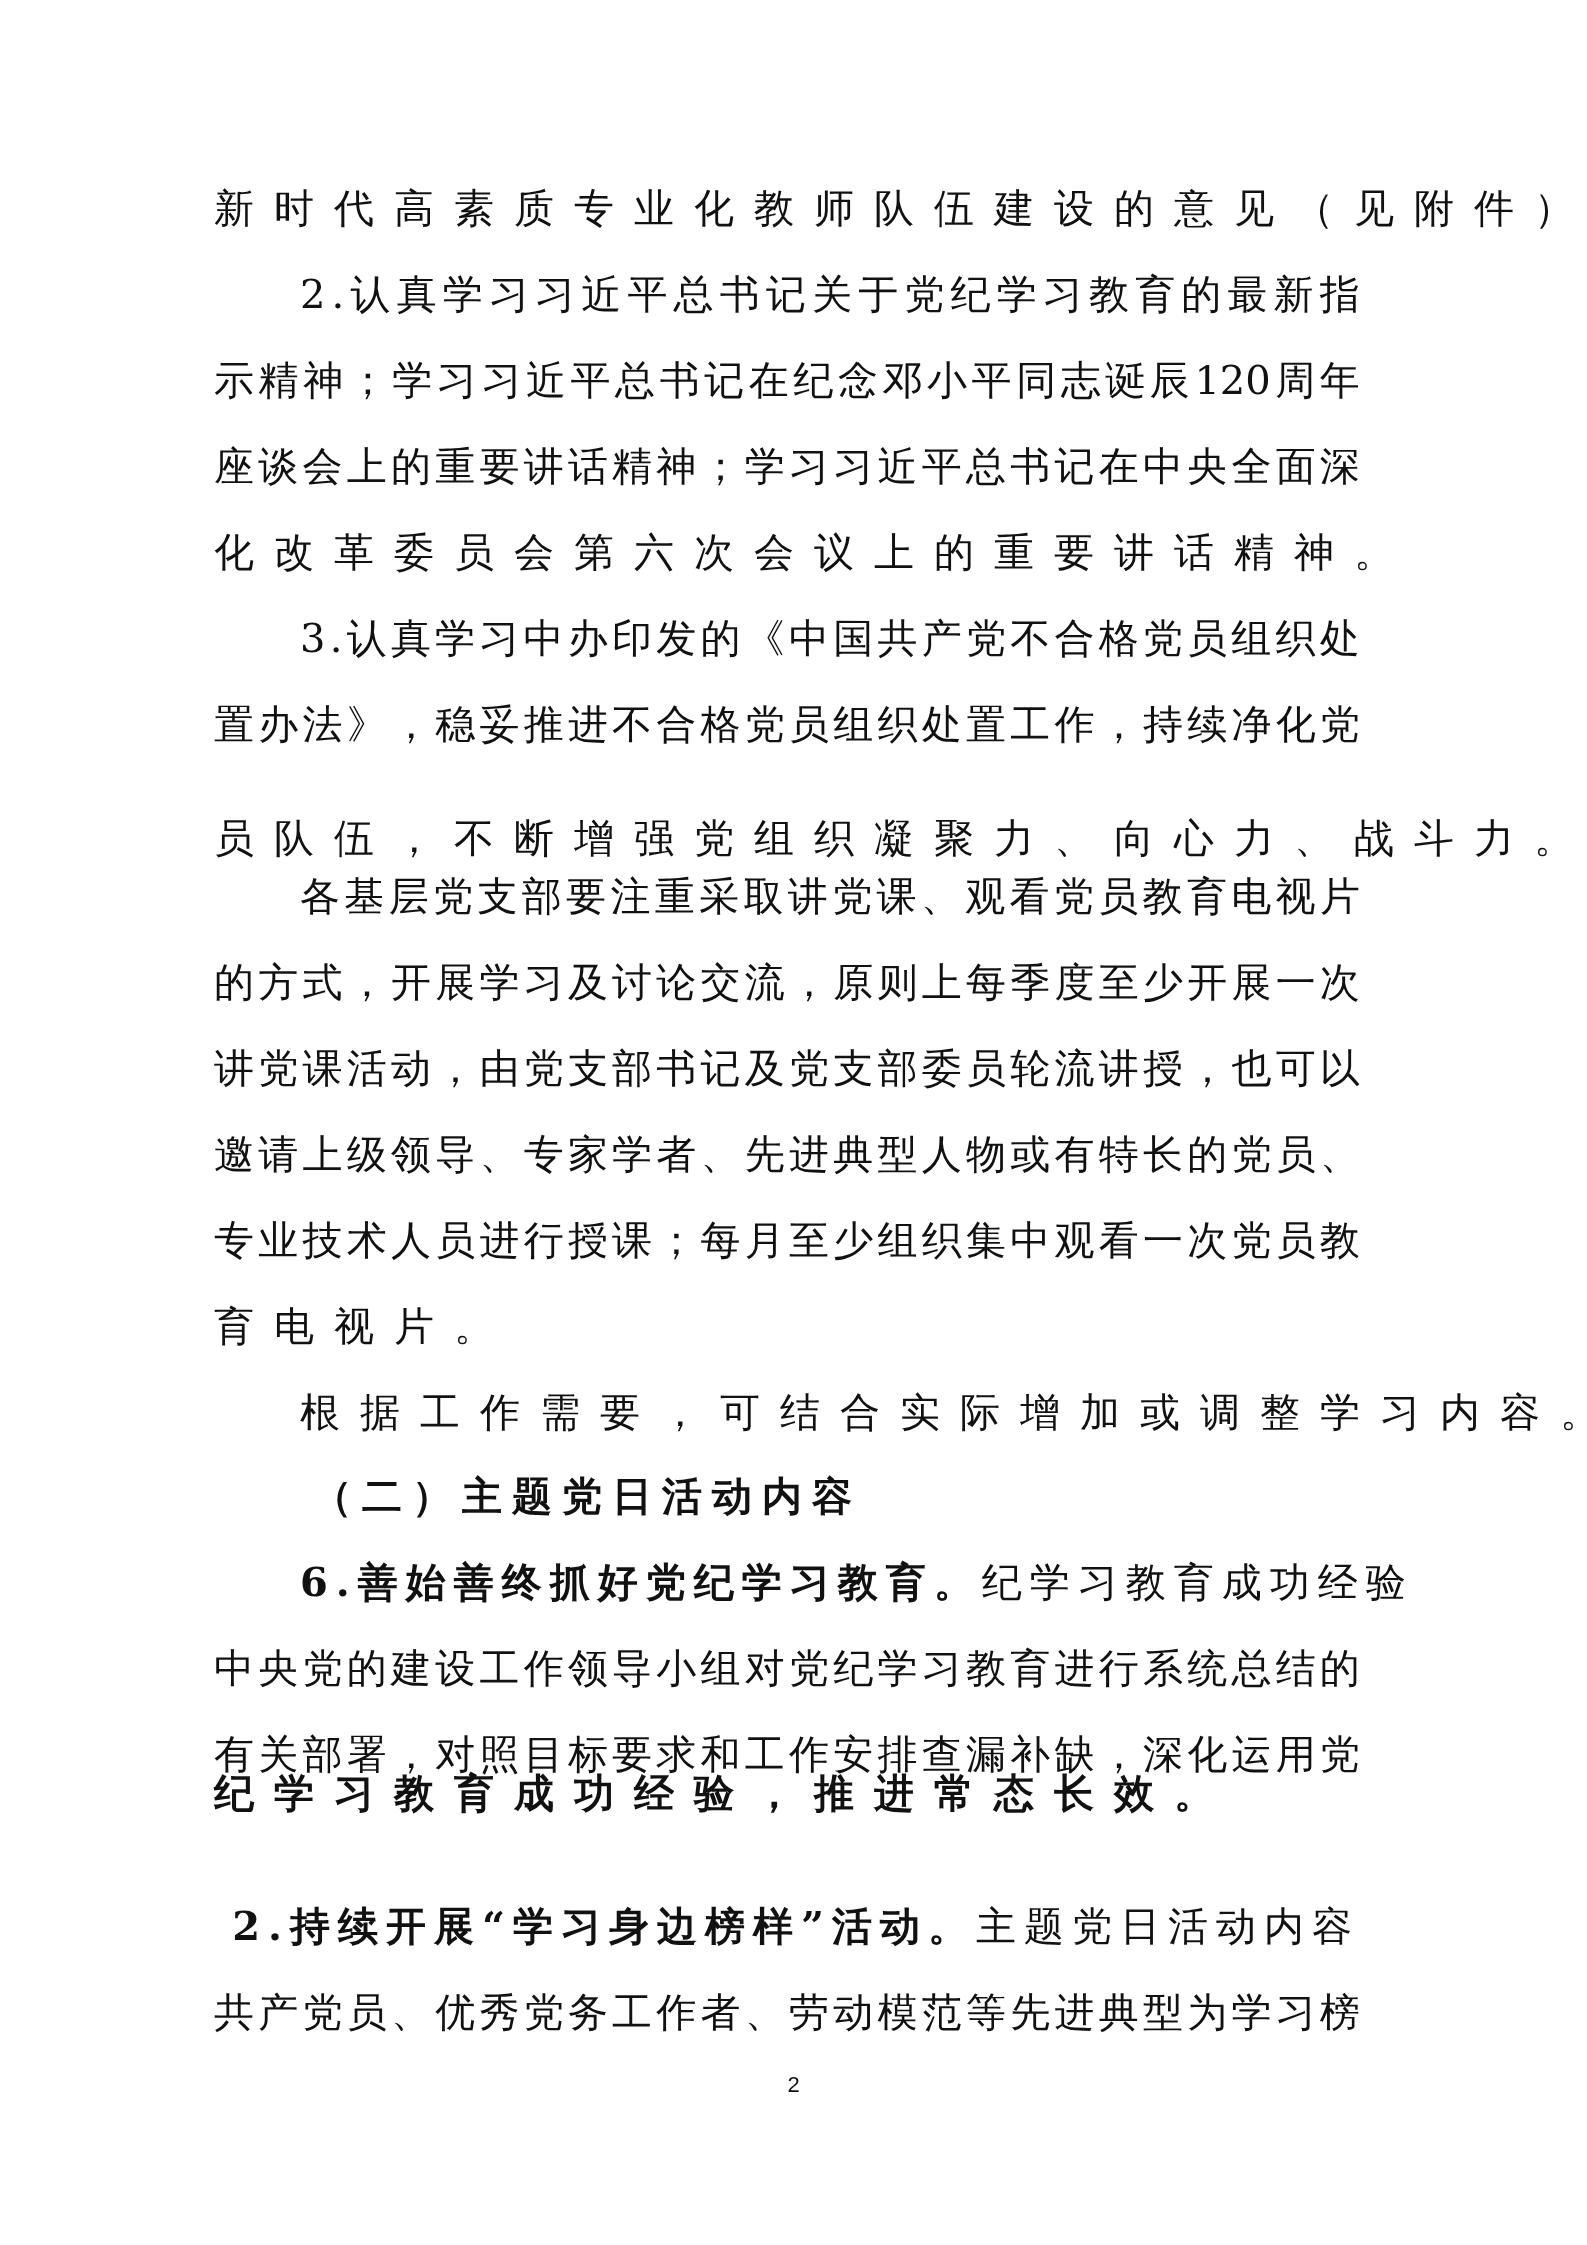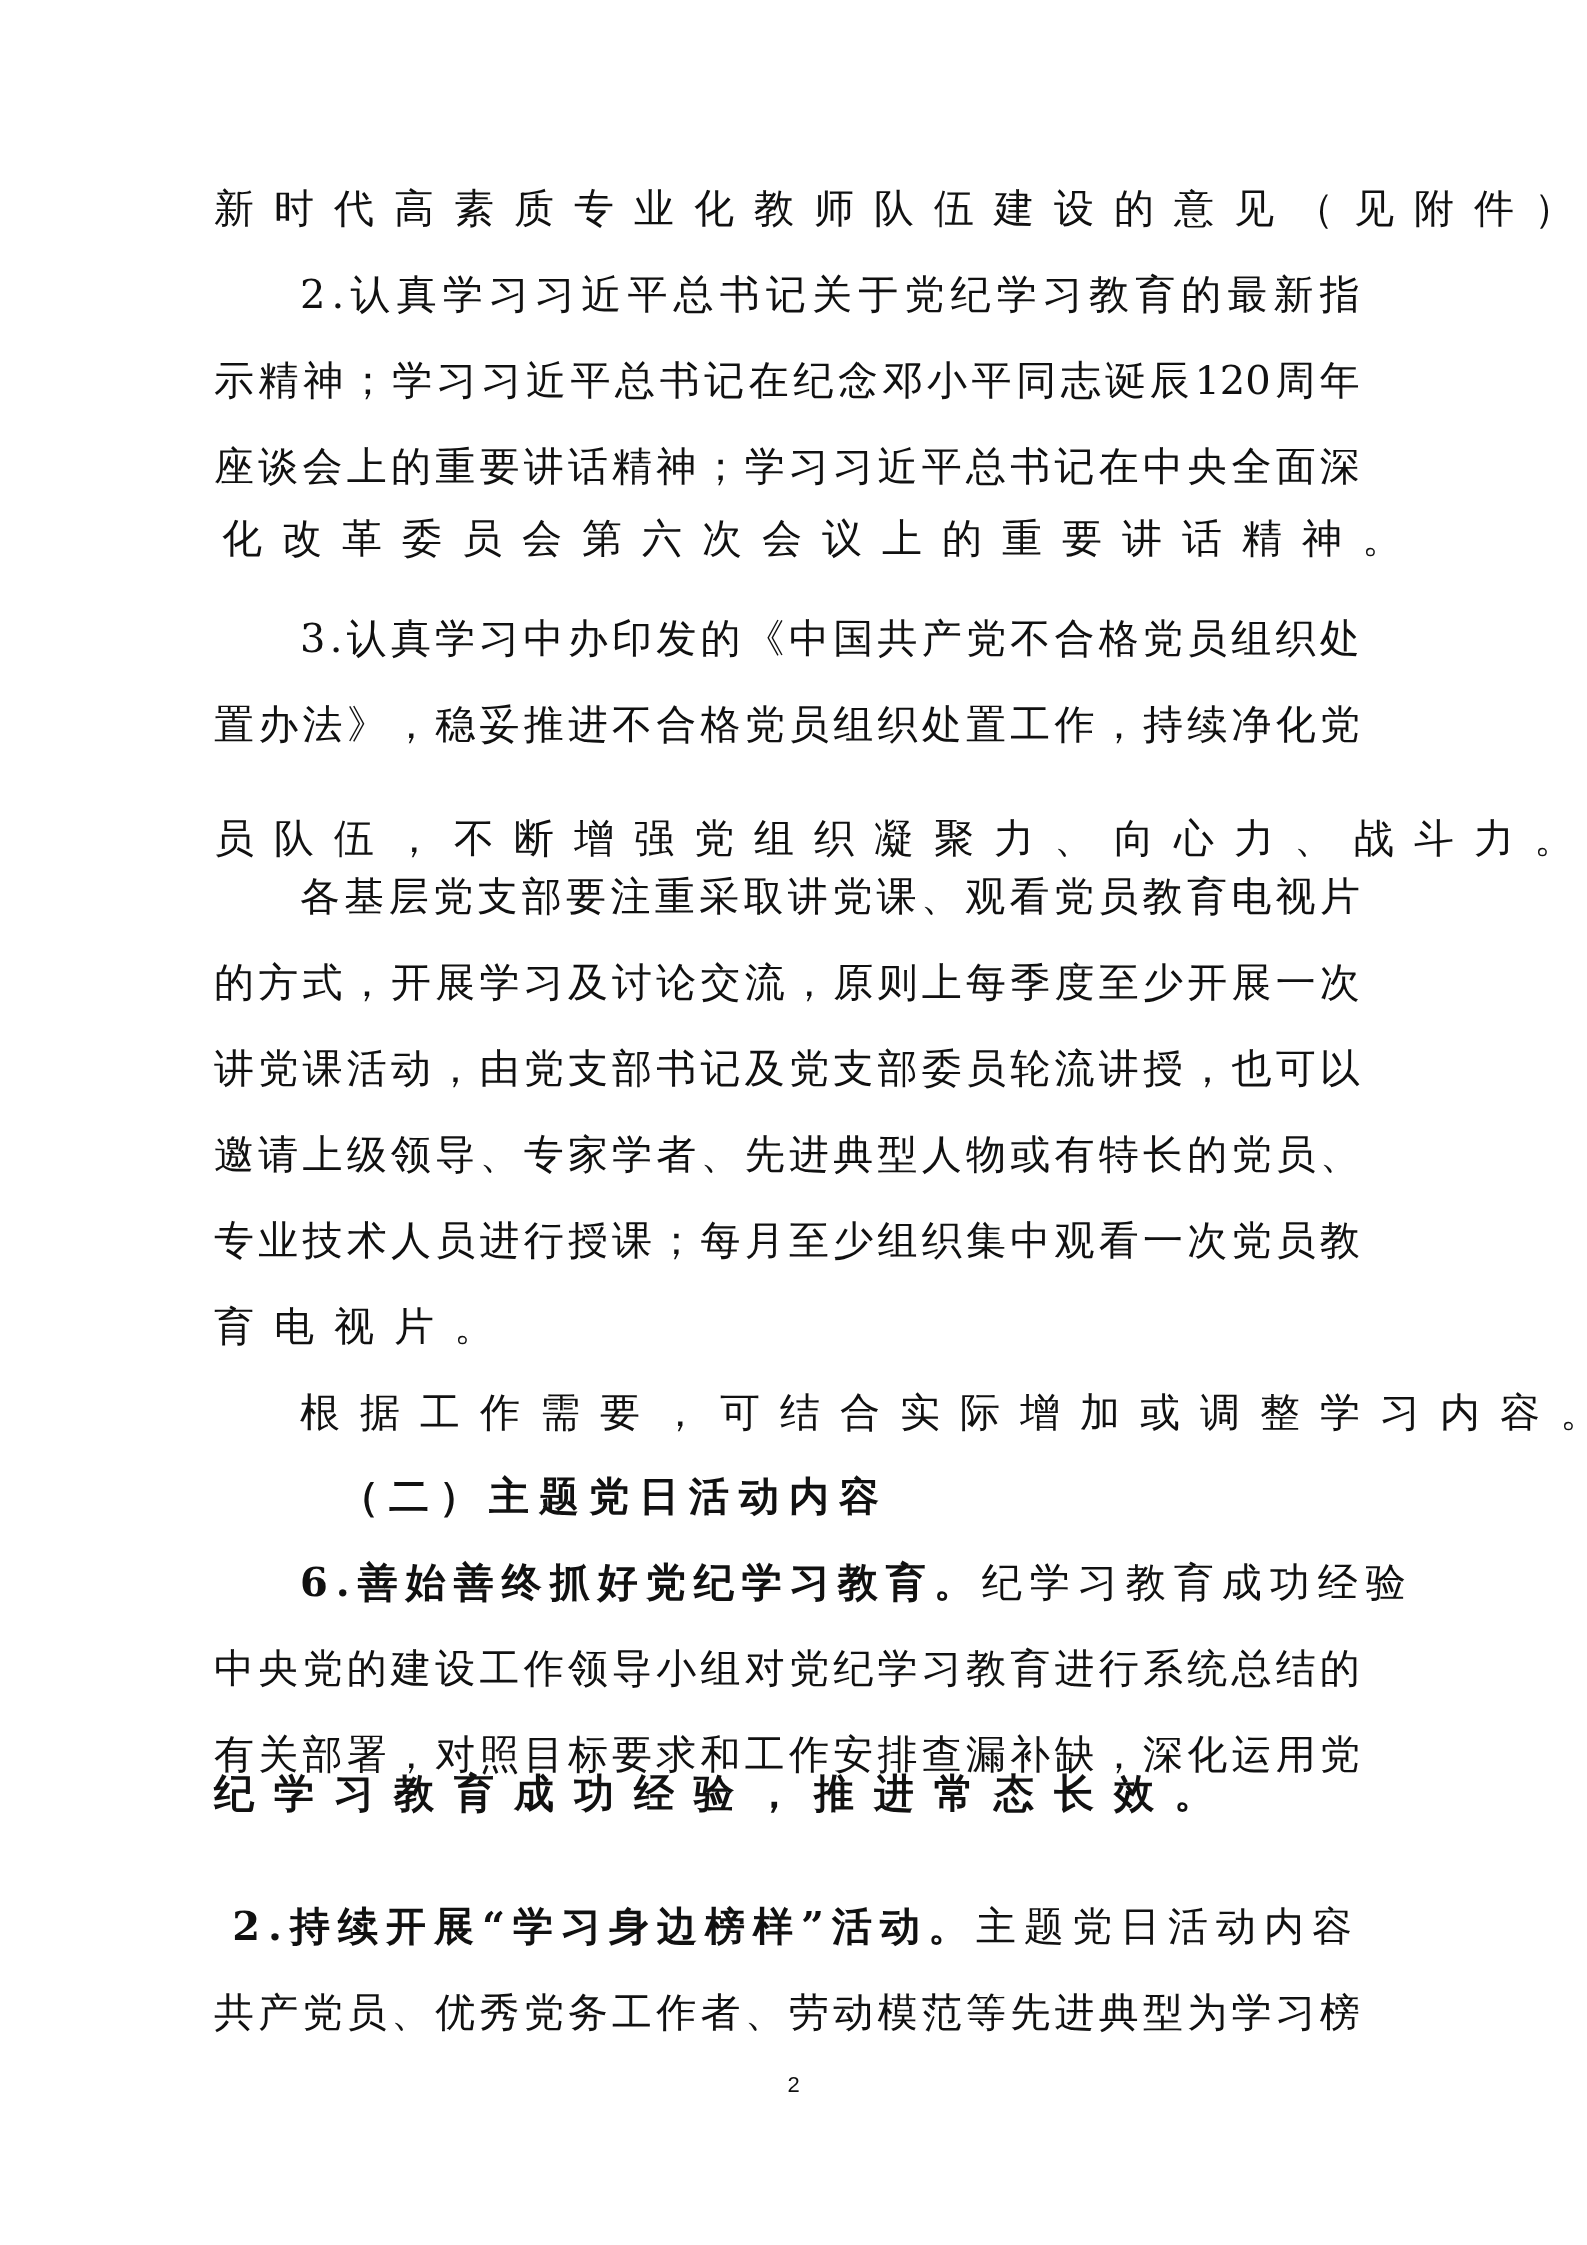--- a/index.html
+++ b/index.html
@@ -4,21 +4,21 @@
 <style>
   html, body { margin: 0; padding: 0; background: #ffffff; }
   body { width: 1587px; height: 2245px; position: relative; overflow: hidden;
          font-family: "DejaVu Serif", "Liberation Serif", serif; color: #111; }
   .page { position: absolute; left: 0; top: 0; width: 1587px; height: 2245px; background: #fff; }
   .line { position: absolute; left: 214px; width: 1146px; height: 60px;
           font-size: 40px; line-height: 60px; white-space: nowrap;
           display: flex; justify-content: space-between; }
   .line.indent { left: 300px; width: 1060px; }
   .line.last { justify-content: flex-start; letter-spacing: 20px; }
-  .line.heading { left: 312px; font-weight: bold; justify-content: flex-start; letter-spacing: 10px; margin-left: 27px; }
+  .line.heading { left: 312px; font-weight: bold; justify-content: flex-start; letter-spacing: 10px; }
   .seg { display: inline-block; }
   .bold { font-weight: bold; }
   .page-num { position: absolute; left: 0; width: 1587px; top: 2072px; text-align: center;
               font-family: "Liberation Sans", sans-serif; font-size: 22px; color: #111; }
 </style>
 </head>
 <body>
 
 <div class="page">
   <div id="body-lines">
@@ -97,21 +97,21 @@
         <span class="seg">总</span>
         <span class="seg">书</span>
         <span class="seg">记</span>
         <span class="seg">在</span>
         <span class="seg">中</span>
         <span class="seg">央</span>
         <span class="seg">全</span>
         <span class="seg">面</span>
         <span class="seg">深</span>
       </div>
-      <div class="line last" style="top: 508px; margin-left: 8px;">化改革委员会第六次会议上的重要讲话精神。</div>
+      <div class="line last" style="top: 522px;">化改革委员会第六次会议上的重要讲话精神。</div>
       <div class="line indent" style="top: 608px;">
         <span class="seg">3</span>
         <span class="seg">.</span>
         <span class="seg">认</span>
         <span class="seg">真</span>
         <span class="seg">学</span>
         <span class="seg">习</span>
         <span class="seg">中</span>
         <span class="seg">办</span>
         <span class="seg">印</span>

